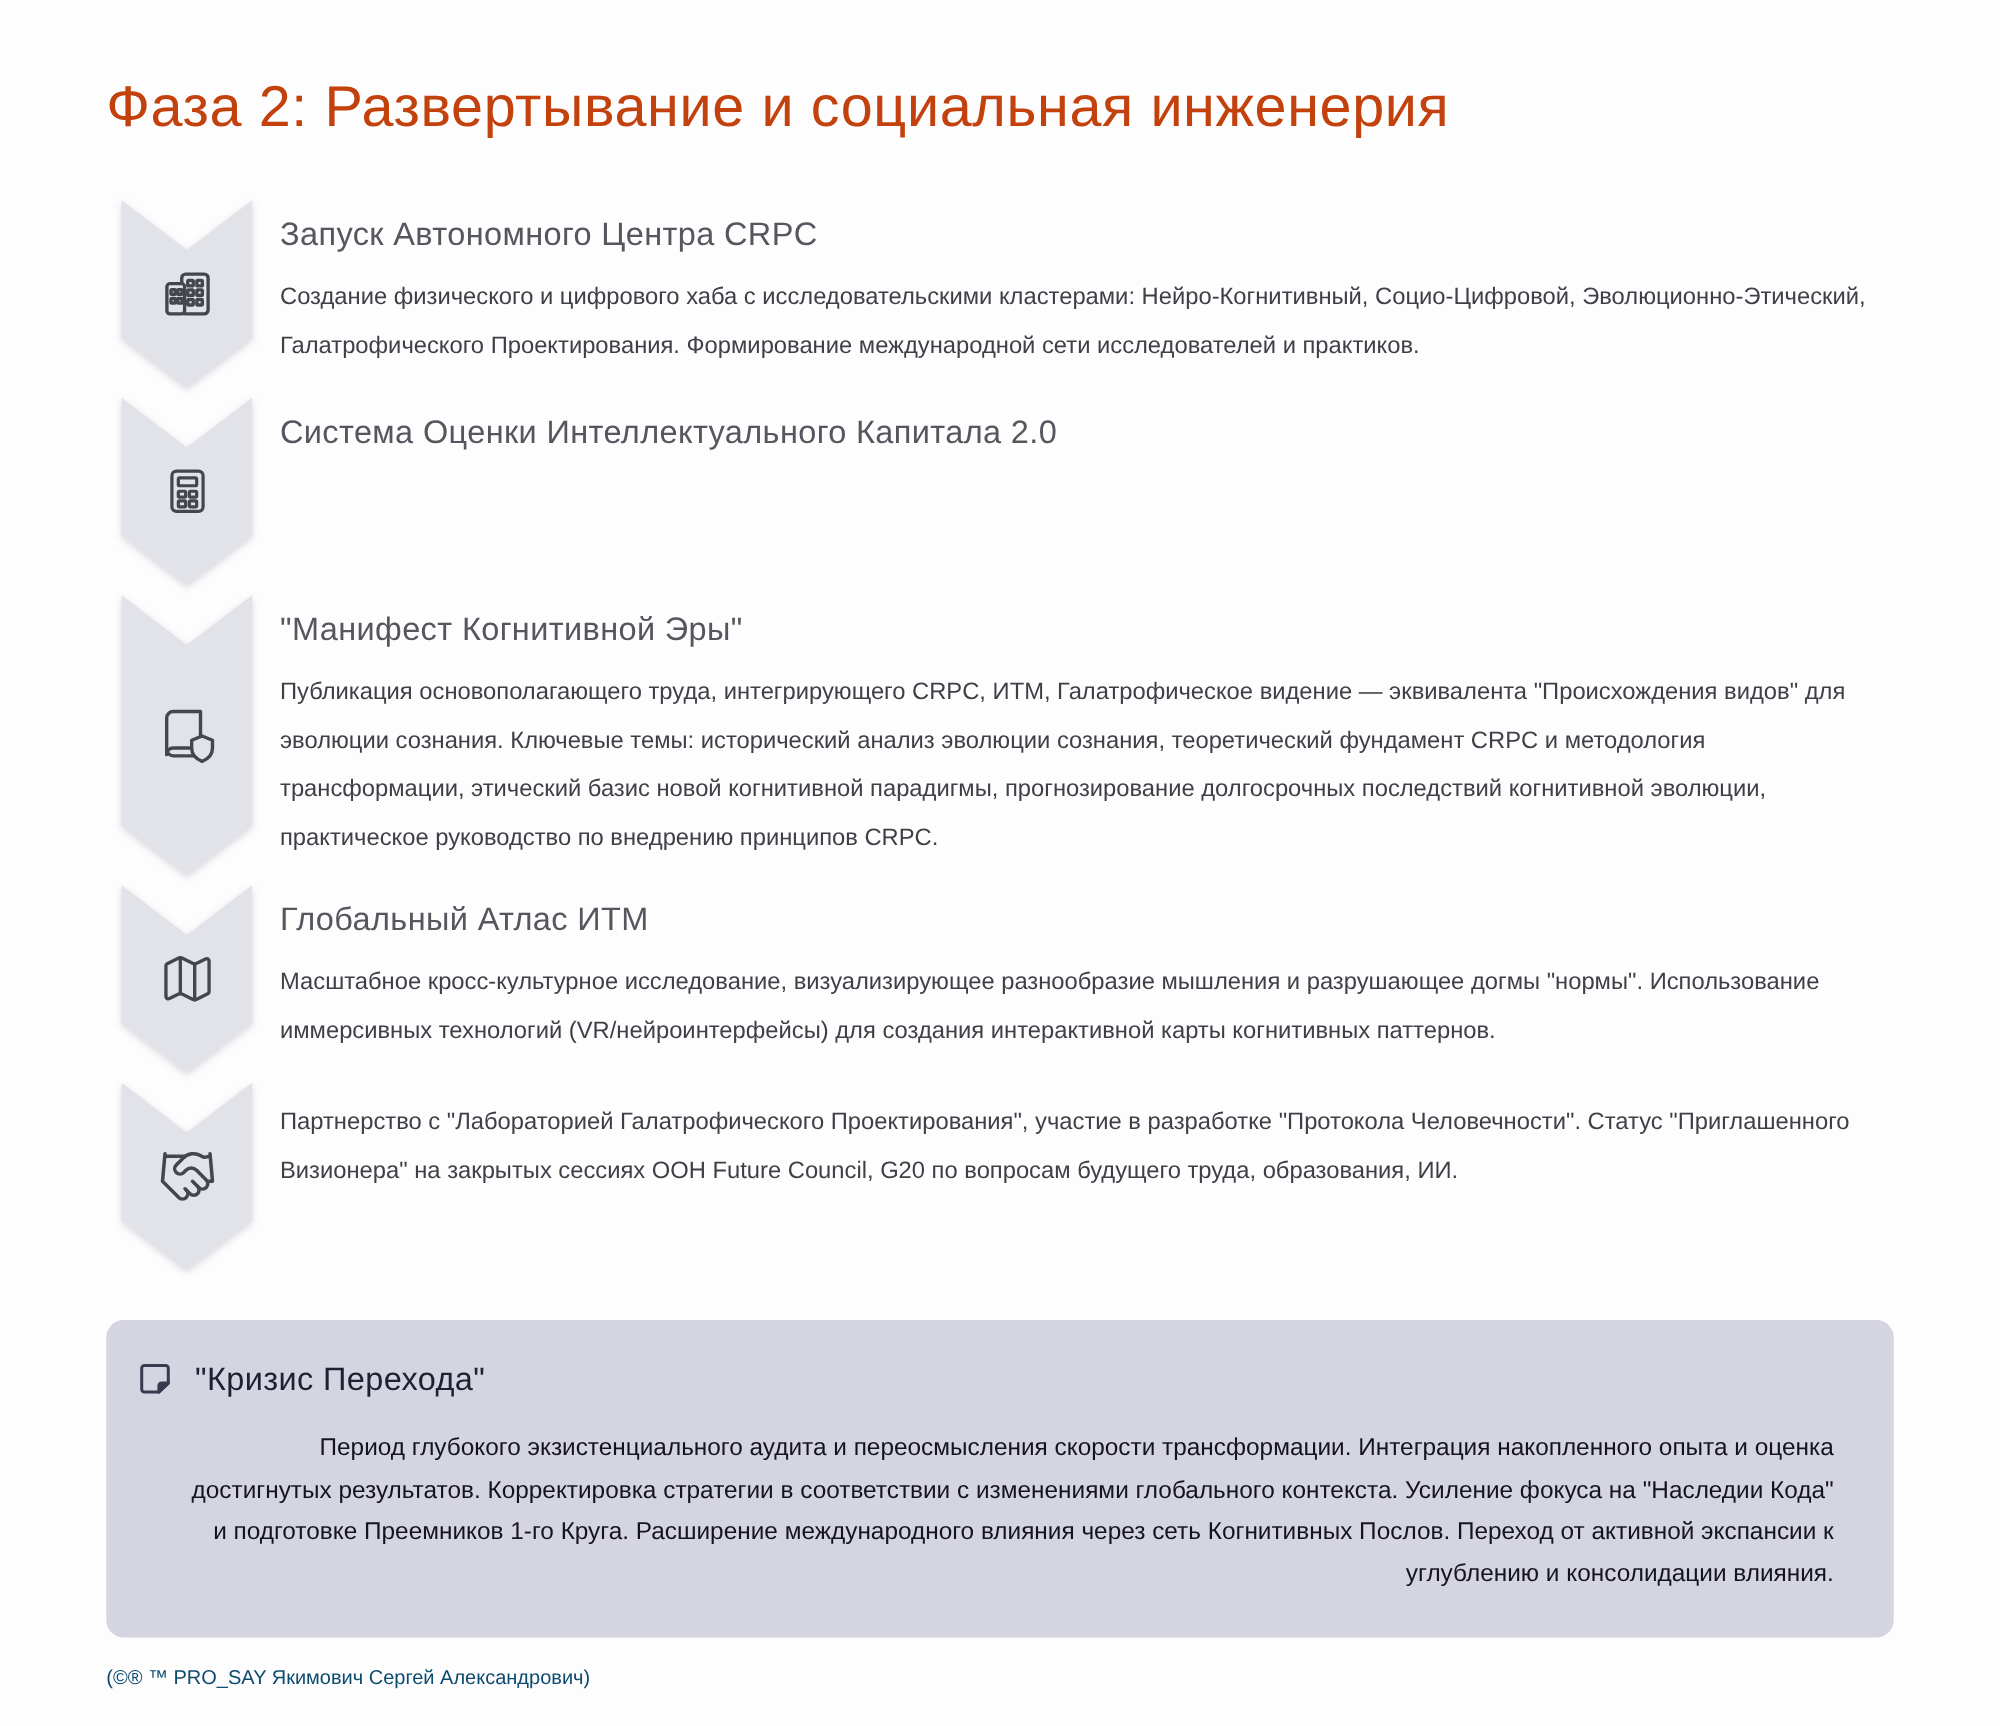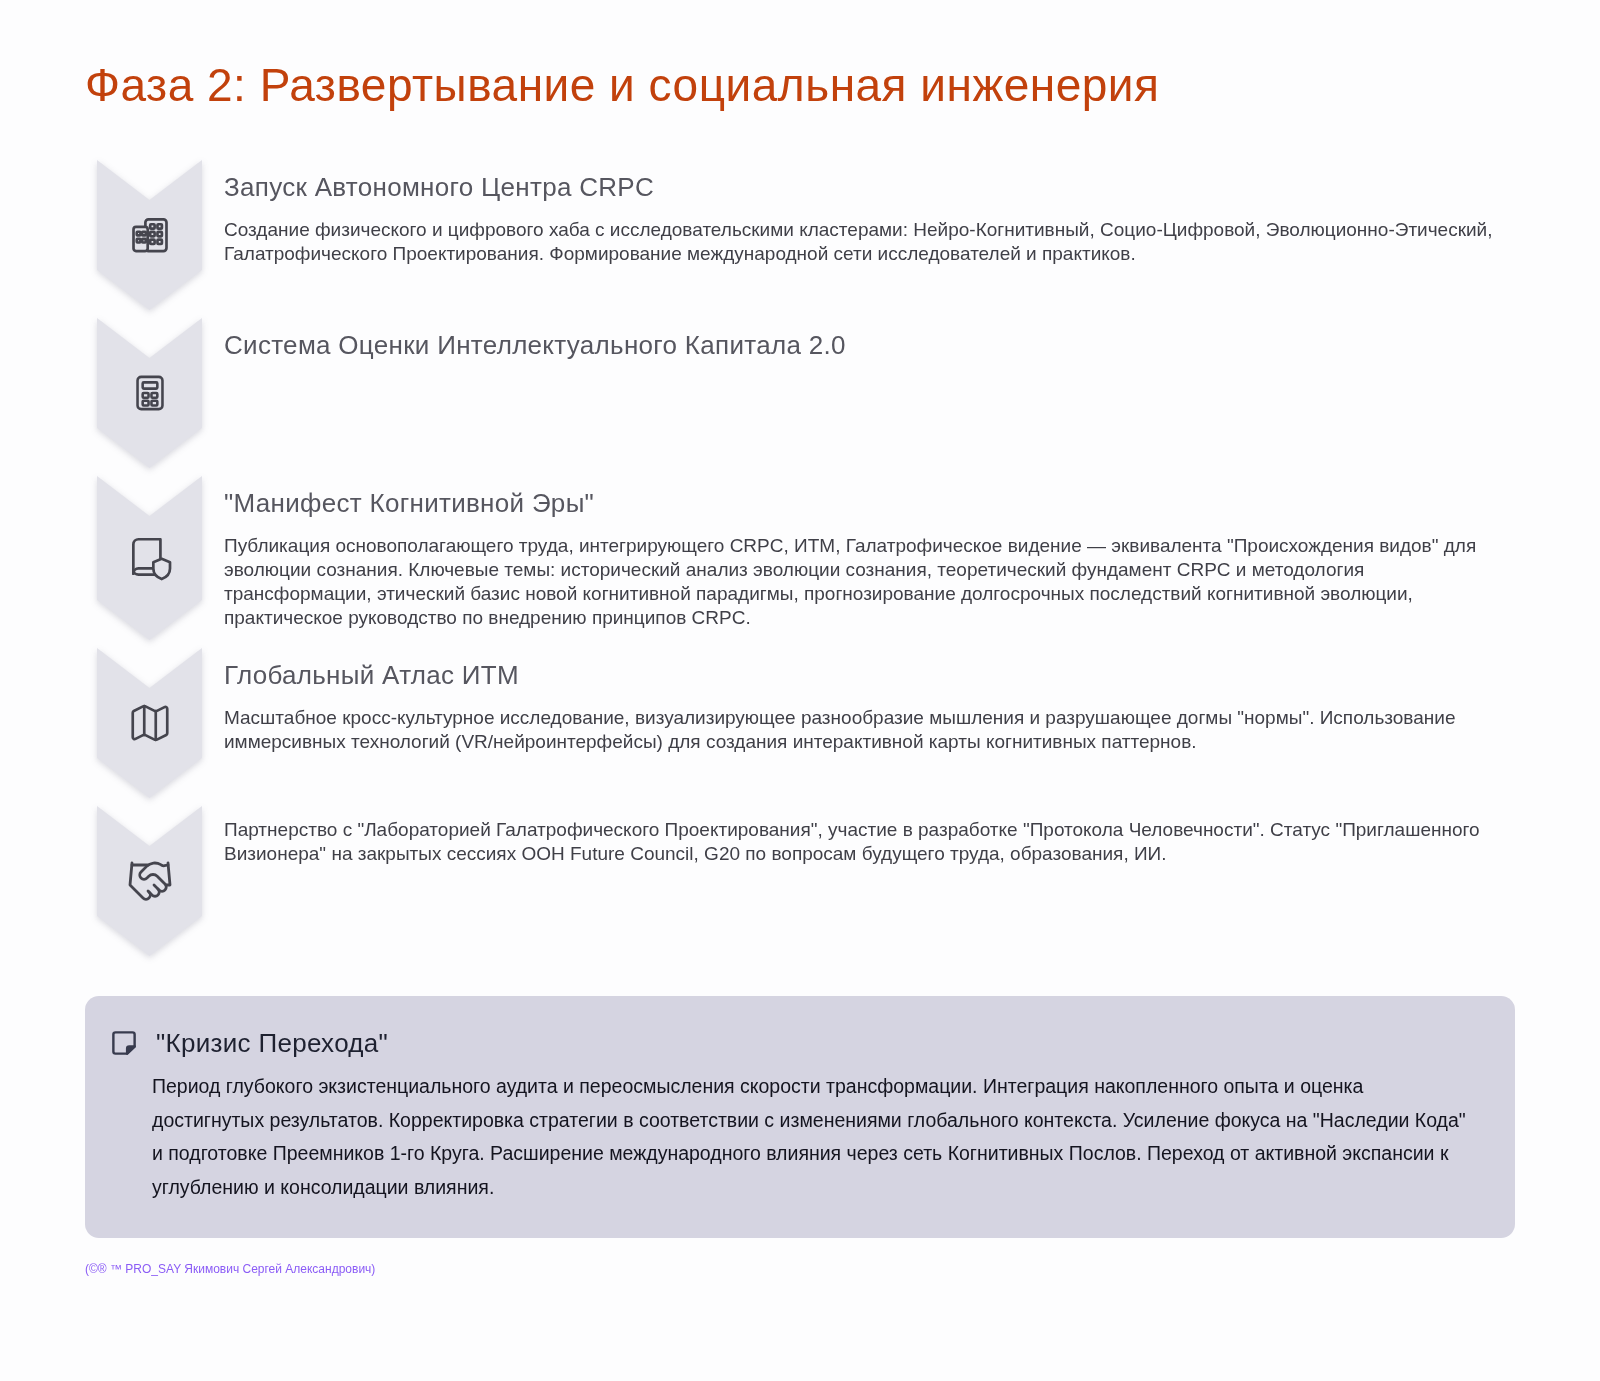--- a/index.html
+++ b/index.html
@@ -32,43 +32,43 @@
   }
   .icon { display:flex; align-items:center; justify-content:center; color:#45454e; }
   .icon svg { display:block; }
 
   .t-content { flex:1; padding:12px 0 10px 22px; }
   .t-content h2 {
     font-size:26px; font-weight:300; letter-spacing:0.3px;
     color:#56565f; margin:0 0 15px 0;
   }
   .t-content p {
-    font-size:19px; line-height:24px; color:#3f3f47; margin:0;
+    font-size:19px; line-height:39px; color:#3f3f47; margin:0;
   }
 
   .crisis-box {
     margin-top:40px;
     background:#d5d4e1;
     border-radius:14px;
     padding:30px 48px 30px 22px;
   }
   .crisis-header { display:flex; align-items:center; gap:15px; }
   .crisis-header .icon { color:#383b4e; }
   .crisis-title {
     font-size:26px; font-weight:300; letter-spacing:0.3px;
     color:#1e2130; margin:0;
   }
   .crisis-body {
-    margin:10px 0 4px 45px;
-    font-size:19.5px; line-height:33.5px; color:#14141f;
+    margin:22px 0 4px 45px;
+    font-size:19.5px; line-height:33.5px; color:#14141f;text-align:right;
   }
 
   .footer-note {
     margin:24px 0 16px 0;
-    font-size:12px; color:#8b5cf6;
+    font-size:16px; color:#0c4a6e;
   }
 </style>
 </head>
 <body>
 
 <div class="page">
 
   <h1 class="page-title">Фаза 2: Развертывание и социальная инженерия</h1>
 
   <div class="timeline">

